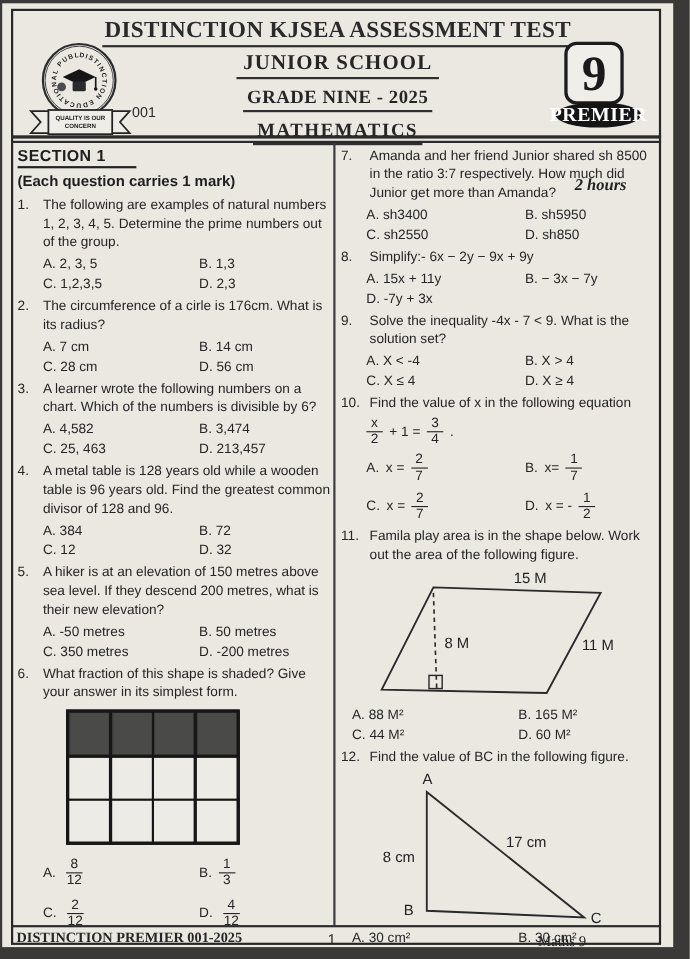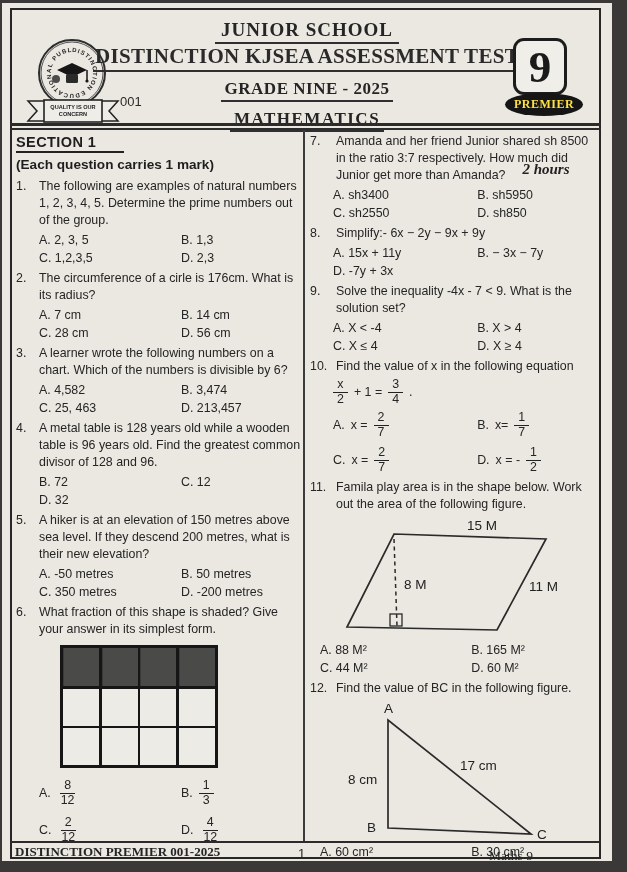--- a/index.html
+++ b/index.html
@@ -39,23 +39,23 @@
 
   .badge9 {
     position:absolute; left:511px; top:35px; width:54px; height:57px;
     border:3.5px solid #1c1c1c; border-radius:11px;
     display:flex; align-items:center; justify-content:center;
     font-family:"Liberation Serif", serif; font-weight:bold; font-size:45px; color:#1a1a1a;
     background:#f0eee8;
   }
   .premier {
     position:absolute; left:503px; top:90px; width:78px; height:23px;
-    background:#151515; color:#fde047; border-radius:50%;
+    background:#151515; color:#ffffff; border-radius:50%;
     display:flex; align-items:center; justify-content:center;
-    font-family:"Liberation Serif", serif; font-weight:bold; font-size:12px; letter-spacing:0.5px;
+    font-family:"Liberation Serif", serif; font-weight:bold; font-size:18px; letter-spacing:0.5px;
   }
   .hours { position:absolute; left:505px; top:110px; width:78px; text-align:center;
     font-family:"Liberation Serif", serif; font-style:italic; font-weight:bold; font-size:15px; color:#222;margin-top:48px; }
 
   
   .col-left  { position:absolute; left:14px;  top:131px; width:286px; font-size:12.4px; }
   .col-right { position:absolute; left:308px; top:130px; width:290px; font-size:12.4px; }
 
   .sec-title { display:inline-block; font-weight:bold; font-size:14.5px; letter-spacing:0.4px;
                border-bottom:2.2px solid #222; padding:0 28px 1px 0; color:#1e1e1e; }
@@ -97,22 +97,22 @@
   .foot-page { position:absolute; left:296px; top:2px; font-size:13px; }
   .foot-right { position:absolute; left:487px; top:4px; font-family:"Liberation Serif", serif; font-size:13.5px;text-align:right; }
 </style>
 </head>
 <body>
 
 <div class="paper">
   <div class="frame"></div>
 
   <div class="titles">
+    <div><span class="t-main">DISTINCTION KJSEA ASSESSMENT TEST</span></div>
     <div><span class="t-sub1">JUNIOR SCHOOL</span></div>
-    <div><span class="t-main">DISTINCTION KJSEA ASSESSMENT TEST</span></div>
     <div><span class="t-sub2">GRADE NINE - 2025</span></div>
     <div><span class="t-subject">MATHEMATICS</span></div>
   </div>
 
   <div class="logo">
     <svg width="116" height="92" viewBox="0 0 116 92">
       <circle cx="52" cy="36" r="33" fill="none" stroke="#2d2d2d" stroke-width="2"></circle>
       <circle cx="52" cy="36" r="31" fill="none" stroke="#2d2d2d" stroke-width="0.8"></circle>
       <defs>
         <path id="ringpath" d="M 52 15 a 21 21 0 1 1 -0.01 0"></path>
@@ -180,20 +180,21 @@
       <span class="opt">B. 3,474</span>
       <span class="opt">C.  25, 463</span>
       <span class="opt">D. 213,457</span>
     </div>
 
     <div class="q">
       <span class="qn">4.</span>
       <span class="qtext">A metal table is 128 years old while a wooden table is 96 years old. Find the greatest common divisor of 128 and 96.</span>
     </div>
     <div class="opts">
+      <span class="opt">A.  384</span>
       <span class="opt">B. 72</span>
       <span class="opt">C.  12</span>
       <span class="opt">D. 32</span>
     </div>
 
     <div class="q">
       <span class="qn">5.</span>
       <span class="qtext">A hiker is at an elevation of 150 metres above sea level. If they descend 200 metres, what is their new elevation?</span>
     </div>
     <div class="opts">
@@ -367,21 +368,21 @@
       <svg width="289" height="140" viewBox="0 0 289 140">
         <polygon points="78,20 78,128 221,134" fill="none" stroke="#2a2a2a" stroke-width="1.7"></polygon>
         <text x="74" y="13" font-size="13.5">A</text>
         <text x="66" y="132" text-anchor="end" font-size="13.5">B</text>
         <text x="227" y="139" font-size="13.5">C</text>
         <text x="38" y="84" font-size="13.5">8 cm</text>
         <text x="150" y="70" font-size="13.5">17 cm</text>
       </svg>
     </figure>
     <div class="opts tight">
-      <span class="opt">A. 60 cm²</span>
+      <span class="opt">A. 30 cm²</span>
       <span class="opt">B. 30 cm²</span>
 
     </div>
   </div>
 
   <div class="footline"></div>
   <div class="footer">
     <span class="foot-left">DISTINCTION PREMIER 001-2025</span>
     <span class="foot-page">1</span>
     <span class="foot-right">Maths 9</span>

